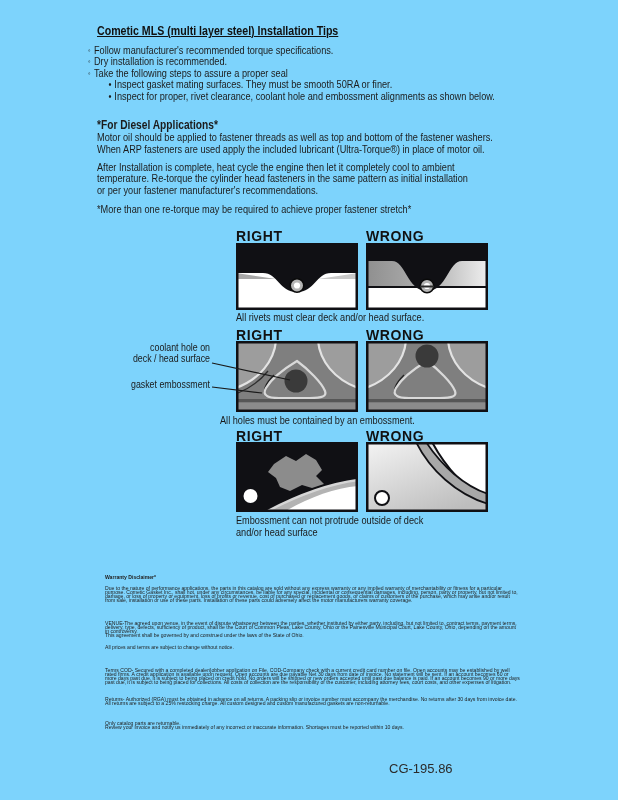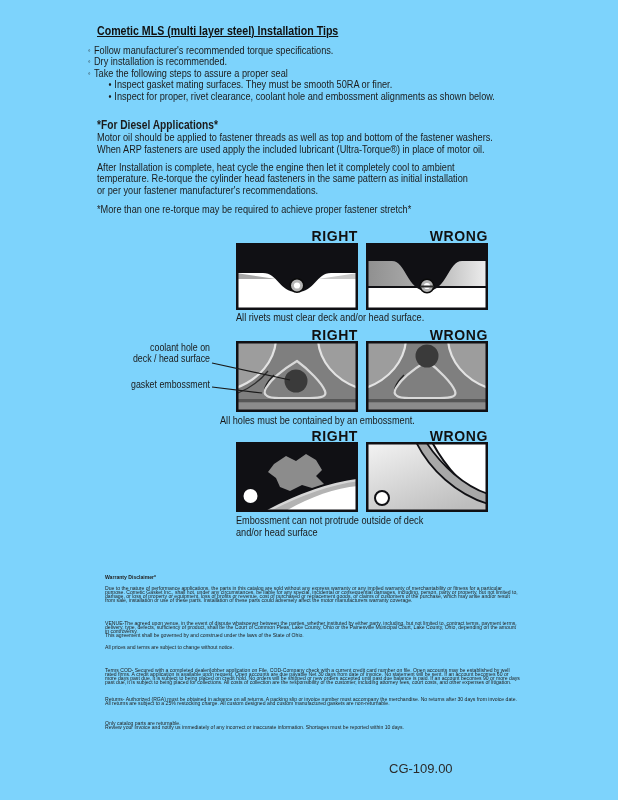--- a/index.html
+++ b/index.html
@@ -18,21 +18,21 @@
   .tips { position:absolute; left:88px; top:45px; font-size:10.8px; line-height:11.4px; }
   .tip  { white-space:nowrap; }
   .tip.l2 { padding-left:24px; }
   .mk1 { display:inline-block; width:7px; font-size:8.5px; vertical-align:1px; }
   .mk2 { display:inline-block; width:7px; font-size:10px; }
 
   .diesel-h { position:absolute; left:97px; top:118px; font-size:12px; font-weight:bold; white-space:nowrap; }
   .dp { position:absolute; left:97px; font-size:10.8px; line-height:11.6px; white-space:pre; }
   .dp1 { top:132px; } .dp2 { top:161.5px; } .dp3 { top:203.5px; }
 
-  .dglab { position:absolute; width:122px; text-align:right; font-size:14px; font-weight:bold;
+  .dglab { position:absolute; width:122px; text-align:left; font-size:14px; font-weight:bold;
            letter-spacing:0.6px; color:#111; white-space:nowrap; }
   .dgbox { position:absolute; width:122px; line-height:0; }
   .caption { position:absolute; font-size:10.8px; line-height:11.5px; white-space:nowrap; color:#1a1a1a; }
 
   .lbl { position:absolute; left:0; width:210px; text-align:right; font-size:10.4px; line-height:11.2px; color:#1a1a1a; }
   .lbl1 { top:342px; } .lbl2 { top:379px; }
   .leaders { position:absolute; left:210px; top:355px; }
 
   .legal-p { position:absolute; left:105px; width:420px; }
   .fineprint {
@@ -197,14 +197,14 @@
       <div class="fineprint">Terms COD- Secured with a completed dealer/jobber application on File, COD-Company check with a current credit card number on file.  Open accounts may be established by well rated firms.  A credit application is available upon request.  Open accounts are due payable Net 30 days from date of invoice.  No statement will be sent.  If an account becomes 60 or more days past due, it is subject to being placed on credit hold.  No orders will be shipped or new orders accepted until past due balance is paid.  If an account becomes 90 or more days past due, it is subject to being placed for collections.  All costs of collection are the responsibility of the customer, including attorney fees, court costs, and other expenses of litigation.</div>
     </div>
   <div class="legal-p" style="top:697px">
       <div class="fineprint">Returns- Authorized (RGA) must be obtained in advance on all returns.  A packing slip or invoice number must accompany the merchandise.  No returns after 30 days from invoice date.  All returns are subject to a 25% restocking charge.  All custom designed and custom manufactured gaskets are non-returnable.</div>
     </div>
   <div class="legal-p" style="top:721px">
       <div class="fineprint">Only catalog parts are returnable.
 Review your invoice and notify us immediately of any incorrect or inaccurate information.  Shortages must be reported within 10 days.</div>
     </div>
 
-  <div class="footer-code">CG-109.00</div>
+  <div class="footer-code">CG-195.86</div>
 </div>
 
 </body></html>

